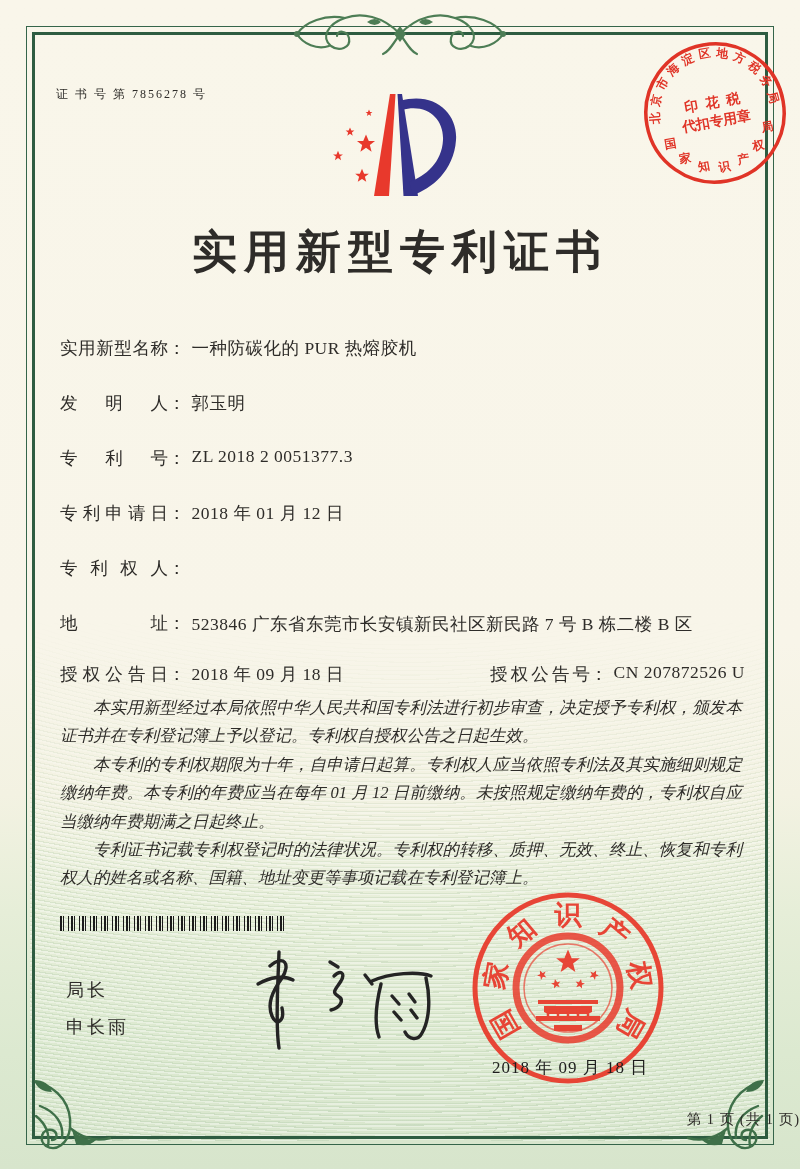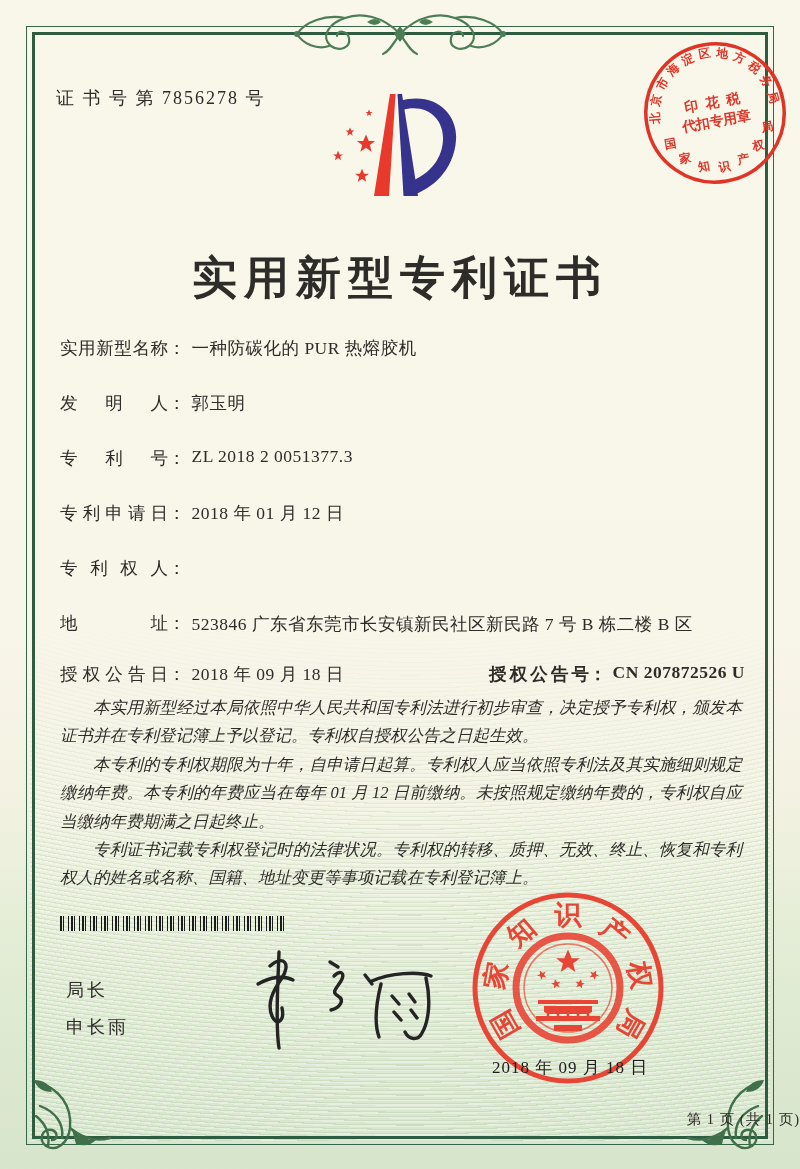--- a/index.html
+++ b/index.html
@@ -6,34 +6,34 @@
   body{width:800px;height:1169px;position:relative;overflow:hidden;
        font-family:"Liberation Serif","DejaVu Serif",serif;color:#2e2c29;
        background:linear-gradient(180deg,#f9f6ea 0%,#f8f5e9 55%,#f3f2e2 68%,#e6eed8 78%,#dce9d0 90%,#d7e5cc 100%);}
   .waves{position:absolute;left:30px;right:30px;top:620px;bottom:28px;pointer-events:none;
        background:repeating-radial-gradient(1400px 750px at 380px -320px,
          rgba(255,255,255,0) 0 3px, rgba(120,165,120,0.14) 3px 5px, rgba(255,255,255,0.35) 5px 8px);
        -webkit-mask-image:linear-gradient(to bottom,transparent 0,#000 230px);
        mask-image:linear-gradient(to bottom,transparent 0,#000 230px);}
   .frame-outer{position:absolute;inset:26px 26px 24px 26px;border:1.5px solid #35654a;}
   .frame-inner{position:absolute;inset:32px 32px 30px 32px;border:3px solid #2e5c41;}
-  .cert-no{position:absolute;left:56px;top:86px;font-size:18px;letter-spacing:2px;}
+  .cert-no{position:absolute;left:56px;top:86px;font-size:12px;letter-spacing:2px;}
   .logo{position:absolute;left:325px;top:92px;}
   .tax-stamp{position:absolute;left:636px;top:34px;transform:rotate(-10deg);}
   .title{position:absolute;left:0;top:222px;width:800px;text-align:center;
-       font-size:45px;font-weight:bold;letter-spacing:7px;margin-top:26px;}
+       font-size:45px;font-weight:bold;letter-spacing:7px;}
   .fields{position:absolute;left:60px;top:336px;width:685px;font-size:17.5px;}
   .frow{margin-bottom:31px;display:flex;align-items:flex-start;}
   .flabel{display:inline-block;width:108px;text-align:justify;text-align-last:justify;flex:none;}
   .fcolon{flex:none;margin-right:6px;}
   .fvalue{letter-spacing:0.5px;}
   .frow-addr{margin-bottom:24px;margin-top:22px;}
   .frow-addr .fvalue{max-width:540px;line-height:1.55;}
   .frow-grant{justify-content:space-between;align-items:flex-end;}
-  .grant-right{display:flex;font-weight:bold;}
+  .grant-right{display:flex;}
   .grant-right .flabel{width:100px;}
   .paras{position:absolute;left:60px;top:694px;width:682px;font-size:16.5px;line-height:1.72;text-align:justify;}
   .paras p{margin:0;text-indent:2em;font-style:italic;}
   .barcode{position:absolute;left:60px;top:916px;width:224px;height:15px;
        background:repeating-linear-gradient(90deg,#1b1b1b 0 2px,rgba(0,0,0,0) 2px 3px,#1b1b1b 3px 4.5px,rgba(0,0,0,0) 4.5px 8px,#1b1b1b 8px 9px,rgba(0,0,0,0) 9px 11px);}
   .officer{position:absolute;left:66px;top:972px;font-family:"Liberation Sans","DejaVu Sans",sans-serif;
        font-size:18px;line-height:2.05;letter-spacing:3px;}
   .signature{position:absolute;left:222px;top:944px;}
   .seal{position:absolute;left:468px;top:888px;opacity:0.93;}
   .seal-date{position:absolute;left:470px;top:1056px;width:200px;text-align:center;

